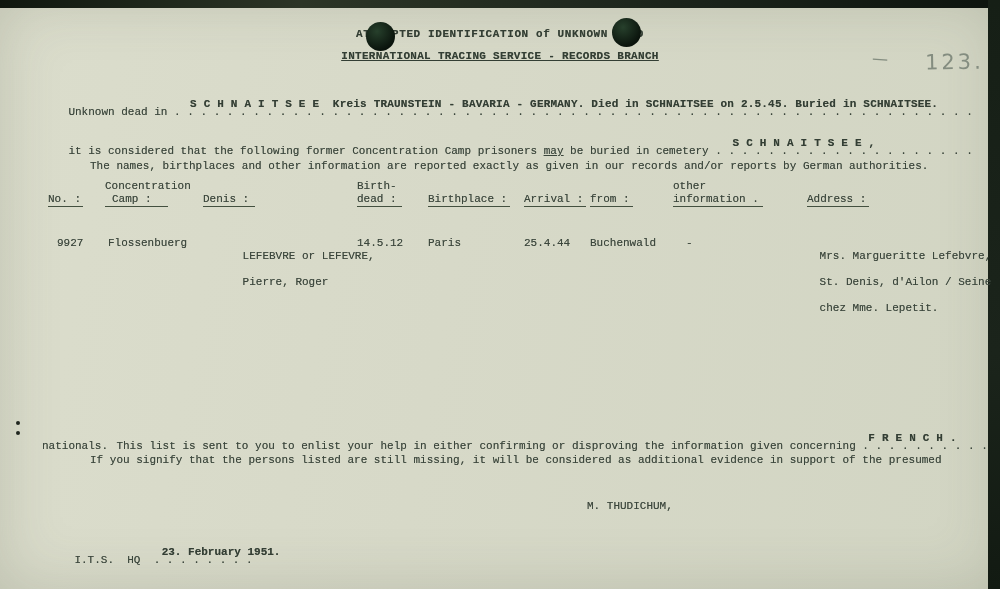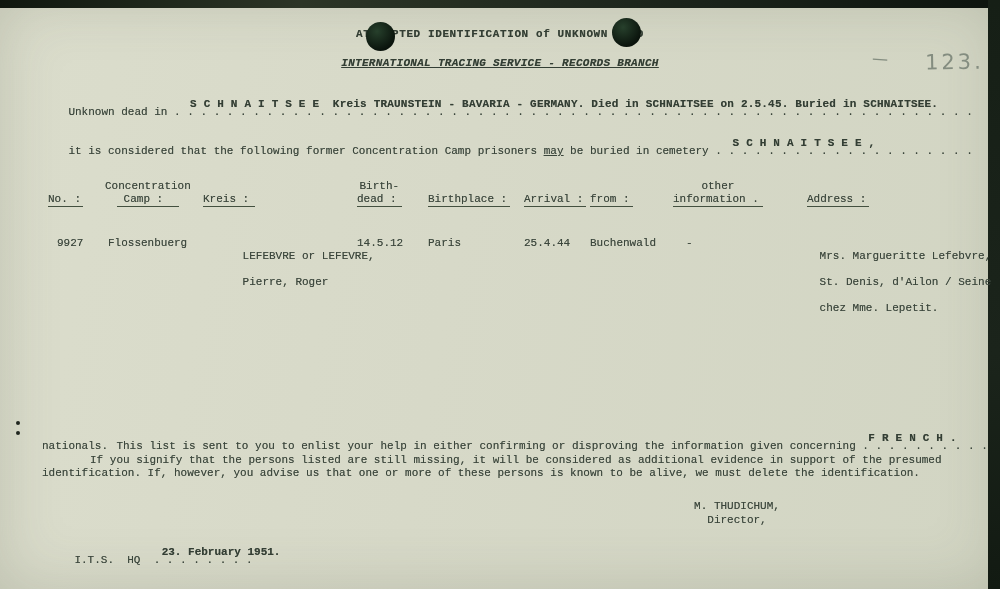--- a/index.html
+++ b/index.html
@@ -24,65 +24,66 @@
     background:linear-gradient(to bottom,#161f16,#1b241b 60%,#121a12);filter:blur(.4px);}
   .punch{position:absolute;width:29px;height:29px;border-radius:50%;
     background:radial-gradient(circle at 38% 32%,#27402c,#0a130c 72%);z-index:5;}
   .edge-dot{position:absolute;width:4px;height:4px;border-radius:50%;background:#20261f;}
   .pencil{font-family:"DejaVu Sans",sans-serif;color:#848d80;text-shadow:none;}
   
   .fill{display:inline-block;position:relative;vertical-align:bottom;}
   .fill .dots{display:inline-block;overflow:hidden;white-space:pre;vertical-align:bottom;}
   .fill .over{position:absolute;top:-8px;left:12px;white-space:pre;font-weight:bold;color:#333e34;}
   
-  .hcell{position:absolute;top:0;text-align:center;}
+  .hcell{position:absolute;top:0;}
   .hcell .htop{display:block;height:13px;line-height:13px;white-space:pre;}
   .hcell .hlabel{display:inline-block;height:13px;line-height:13px;white-space:pre;
     border-bottom:1px solid #43503f;}
   .cell{position:absolute;top:0;white-space:pre;line-height:13px;}
 </style>
 </head>
 <body>
 
 <div class="paper">
 
   <div class="top-edge"></div>
   <div class="right-edge"></div>
   <div class="punch" style="left:366px;top:22px;"></div>
   <div class="punch" style="left:612px;top:18px;"></div>
   <div class="edge-dot" style="left:16px;top:421px;"></div>
   <div class="edge-dot" style="left:16px;top:431px;"></div>
 
   <div class="line center b" style="top:28px;letter-spacing:.6px;">ATTEMPTED IDENTIFICATION of UNKNOWN DEAD</div>
-  <div class="line center b u" style="top:57px;letter-spacing:.3px;font-style:italic;">INTERNATIONAL TRACING SERVICE - RECORDS BRANCH</div>
+  <div class="line center b u" style="top:50px;letter-spacing:.3px;">INTERNATIONAL TRACING SERVICE - RECORDS BRANCH</div>
 
   <div class="line pencil" style="left:872px;top:52px;font-size:16px;transform:rotate(4deg);">—</div>
   <div class="line pencil" style="left:925px;top:50px;font-size:21px;letter-spacing:3px;height:24px;line-height:24px;transform:rotate(-1deg);">123.</div>
 
   <div class="line" style="left:42px;top:93px;">
     <span>Unknown dead in </span><span class="fill"><span class="over" style="left:16px;letter-spacing:.2px;">S C H N A I T S E E  Kreis TRAUNSTEIN - BAVARIA - GERMANY. Died in SCHNAITSEE on 2.5.45. Buried in SCHNAITSEE.</span><span class="dots" style="width:806px;">. . . . . . . . . . . . . . . . . . . . . . . . . . . . . . . . . . . . . . . . . . . . . . . . . . . . . . . . . . . . . . . . . . . .</span></span>
   </div>
 
   <div class="line" style="left:42px;top:132px;">
     <span>it is considered that the following former Concentration Camp prisoners </span><span class="u">may</span><span> be buried in cemetery . </span><span class="fill"><span class="over" style="left:4px;letter-spacing:.2px;">S C H N A I T S E E ,</span><span class="dots" style="width:252px;">. . . . . . . . . . . . . . . . . . . . . . . .</span></span>
   </div>
 
+  <div class="line" style="left:90px;top:160px;">The names, birthplaces and other information are reported exactly as given in our records and/or reports by German authorities.</div>
 
   <div style="position:absolute;left:0;top:180px;height:28px;">
     <div class="hcell" style="left:48px;">
       <span class="htop"> </span>
       <span class="hlabel" style="padding-right:2px;">No. :</span>
     </div>
     <div class="hcell" style="left:105px;">
       <span class="htop">Concentration</span>
       <span class="hlabel" style="padding-left:7px;padding-right:16px;">Camp :</span>
     </div>
     <div class="hcell" style="left:203px;">
       <span class="htop"> </span>
-      <span class="hlabel" style="padding-right:6px;">Kreis :</span>
+      <span class="hlabel" style="padding-right:6px;">Denis :</span>
     </div>
     <div class="hcell" style="left:357px;">
       <span class="htop">Birth-</span>
       <span class="hlabel" style="padding-right:5px;">dead :</span>
     </div>
     <div class="hcell" style="left:428px;">
       <span class="htop"> </span>
       <span class="hlabel" style="padding-right:3px;">Birthplace :</span>
     </div>
     <div class="hcell" style="left:524px;">
@@ -121,24 +122,22 @@
       <span>chez Mme. Lepetit.</span>
     </div>
   </div>
 
   <div class="line" style="left:90px;top:427px;">
     <span>This list is sent to you to enlist your help in either confirming or disproving the information given concerning </span><span class="fill"><span class="over" style="left:6px;letter-spacing:.2px;">F R E N C H .</span><span class="dots" style="width:126px;">. . . . . . . . . . . .</span></span>
   </div>
   <div class="line" style="left:42px;top:440px;">nationals.</div>
 
   <div class="line" style="left:90px;top:454px;">If you signify that the persons listed are still missing, it will be considered as additional evidence in support of the presumed</div>
-  <div class="line" style="left:42px;top:467px;">identification. If, however, you advise us that one or more of these persons is known to be alive, we must delete the identification.</div>
 
-  <div style="position:absolute;left:587px;top:500px;width:300px;text-align:center;line-height:13.5px;">
+  <div style="position:absolute;left:587px;top:500px;width:300px;text-align:left;line-height:13.5px;">
     <div>M. THUDICHUM,</div>
-    <div>Director,</div>
   </div>
 
   <div class="line" style="left:48px;top:541px;">
     <span>I.T.S.  HQ  </span><span class="fill"><span class="over" style="left:8px;">23. February 1951.</span><span class="dots" style="width:106px;">. . . . . . . . . .</span></span>
   </div>
 
 </div>
 
 </body></html>

